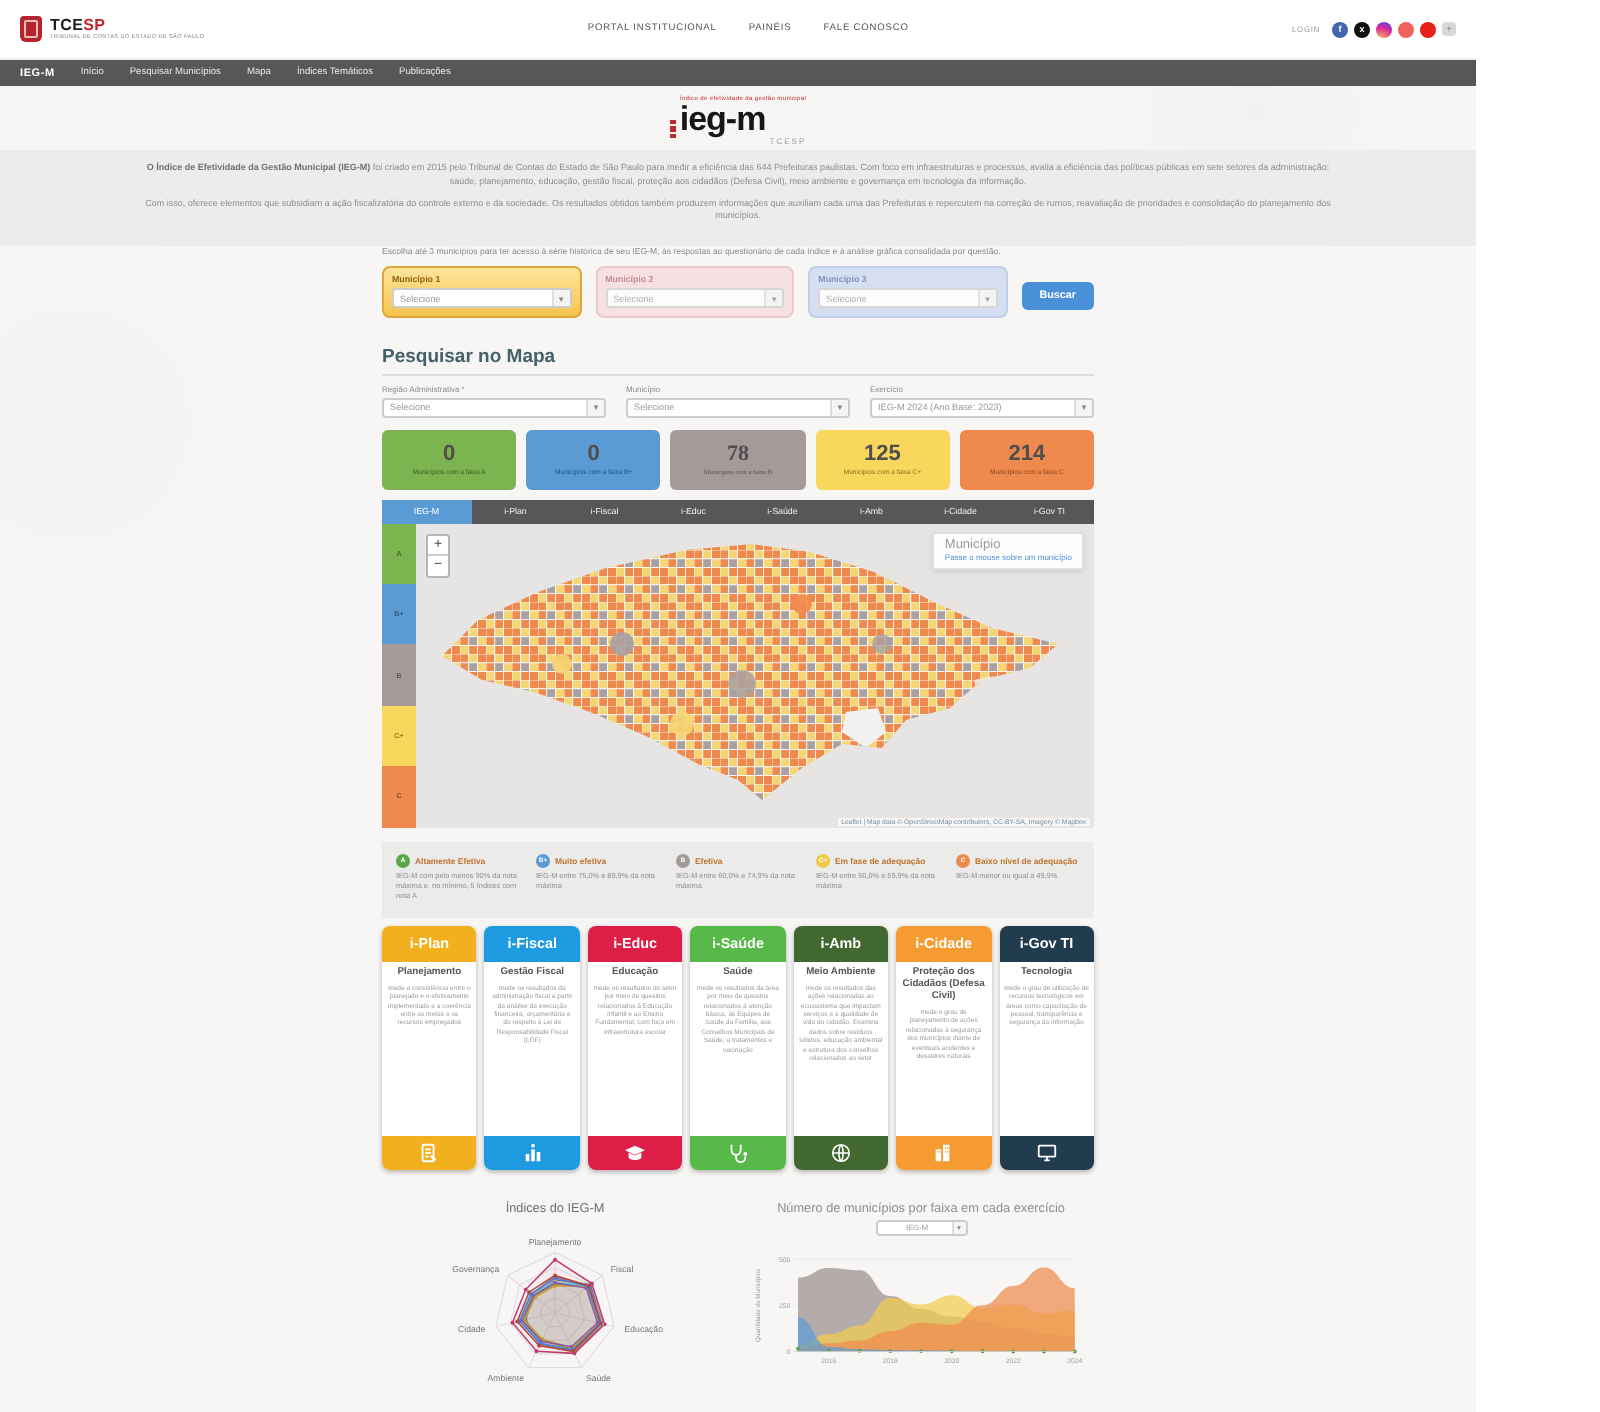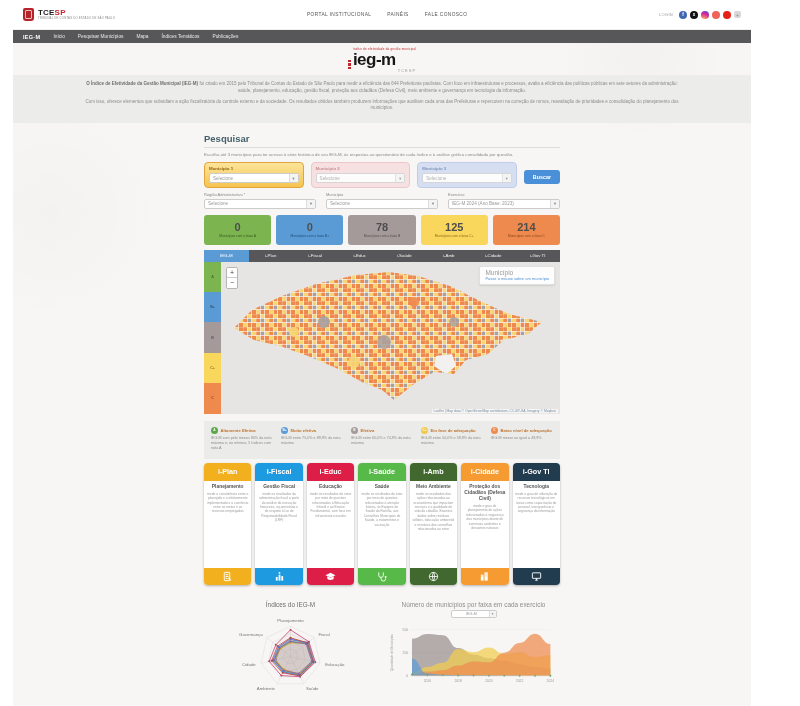--- a/index.html
+++ b/index.html
@@ -1,21 +1,21 @@
 <!DOCTYPE html>
 <html><head>
 <meta charset="utf-8">
 <style>
   * { margin:0; padding:0; box-sizing:border-box; }
   html,body { width:800px; }
   body { font-family:"Liberation Sans", sans-serif; background:#fff; }
   .page { width:738px; height:706px; overflow:hidden; background:
       radial-gradient(circle 120px at 85% 8%, rgba(0,0,0,0.02), transparent 70%),
       radial-gradient(circle 160px at 5% 30%, rgba(0,0,0,0.015), transparent 70%),
-      #f7f6f4; margin-left: 13px; }
+      #f7f6f4; }
 
   
   .topbar { height:30px; background:#fff; display:flex; align-items:center; justify-content:space-between; padding:0 10px; border-bottom:1px solid #eee; }
   .brand { display:flex; align-items:center; gap:4px; }
   .brand-emblem { width:11px; height:13px; background:#b5242a; border-radius:2px 2px 3px 3px; position:relative; }
   .brand-emblem::after { content:""; position:absolute; inset:2px; border:0.5px solid rgba(255,255,255,.7); border-radius:1px; }
   .brand-text { line-height:1.1; }
   .brand-name { font-size:8px; font-weight:900; color:#1d1d1d; letter-spacing:.2px; }
   .brand-name .accent { color:#c0272d; }
   .brand-sub { font-size:2.8px; color:#888; letter-spacing:.2px; }
@@ -74,21 +74,21 @@
   .filter { flex:1; }
   .filter .flabel { font-size:4px; color:#8a8a8a; margin-bottom:1.5px; }
 
   
   .stats-row { display:flex; gap:5px; margin-bottom:5px; }
   .stat { flex:1; border-radius:3px; height:30px; display:flex; flex-direction:column; align-items:center; justify-content:center; cursor:pointer; }
   .stat .snum { font-size:11px; font-weight:bold; color:#4e4e4e; line-height:1.1; }
   .stat .slab { font-size:3.3px; }
   .stat-a { background:#7cb450; } .stat-a .slab { color:#37591c; }
   .stat-bp { background:#5b9bd5; } .stat-bp .slab { color:#1f4d7a; }
-  .stat-b { background:#a59a9a; } .stat-b .slab { color:#584d4d; }
+  .stat-b { background:#a59a9a;font-family:Liberation Serif, serif; } .stat-b .slab { color:#584d4d; }
   .stat-cp { background:#f9d65c; } .stat-cp .slab { color:#8a6c14; }
   .stat-c { background:#ef8a4e; } .stat-c .slab { color:#8a431a; }
 
   
   .tabs { display:flex; background:#57575a; height:12px; }
   .tab { flex:1; color:#f0f0f0; font-size:4.4px; display:flex; align-items:center; justify-content:center; cursor:pointer; }
   .tab.active { background:#5b9bd5; color:#fff; }
 
   
   .map-wrap { position:relative; height:152px; background:#e6e5e3; overflow:hidden; }
@@ -193,21 +193,20 @@
   </section>
 
   <section class="intro">
     <p><b>O Índice de Efetividade da Gestão Municipal (IEG-M)</b><span> foi criado em 2015 pelo Tribunal de Contas do Estado de São Paulo para medir a eficiência das 644 Prefeituras paulistas. Com foco em infraestruturas e processos, avalia a eficiência das políticas públicas em sete setores da administração: saúde, planejamento, educação, gestão fiscal, proteção aos cidadãos (Defesa Civil), meio ambiente e governança em tecnologia da informação.</span></p>
     <p>Com isso, oferece elementos que subsidiam a ação fiscalizatória do controle externo e da sociedade. Os resultados obtidos também produzem informações que auxiliam cada uma das Prefeituras e repercutem na correção de rumos, reavaliação de prioridades e consolidação do planejamento dos municípios.</p>
   </section>
 
   <main class="container">
 
     <section>
-      <h2 class="sec">Pesquisar</h2>
       <div class="sec-sub">Escolha até 3 municípios para ter acesso à série histórica de seu IEG-M, às respostas ao questionário de cada índice e à análise gráfica consolidada por questão.</div>
       <div class="search-row">
         <div class="muni-box muni-1">
           <div class="mlabel">Município 1</div>
           <div class="fake-select">
             <span class="sval">Selecione</span>
               <span class="sarrow">▼</span>
           </div>
         </div>
         <div class="muni-box muni-2">
@@ -222,20 +221,21 @@
           <div class="fake-select">
             <span class="sval">Selecione</span>
               <span class="sarrow">▼</span>
           </div>
         </div>
         <button class="buscar-btn">Buscar</button>
       </div>
     </section>
 
     <section>
+      <h2 class="sec">Pesquisar no Mapa</h2>
       <div class="filters-row">
         <div class="filter">
           <div class="flabel">Região Administrativa *</div>
           <div class="fake-select">
             <span class="sval">Selecione</span>
               <span class="sarrow">▼</span>
           </div>
         </div>
         <div class="filter">
           <div class="flabel">Município</div>

